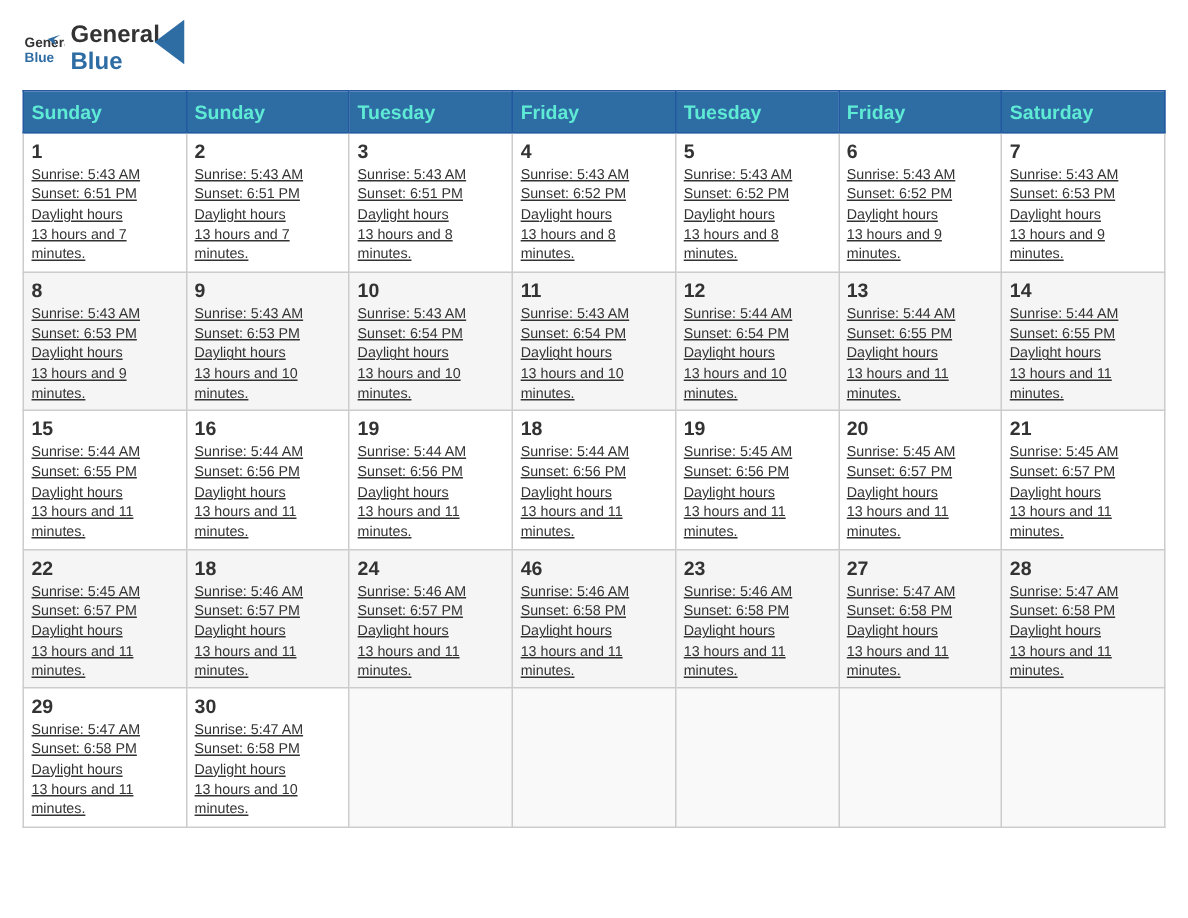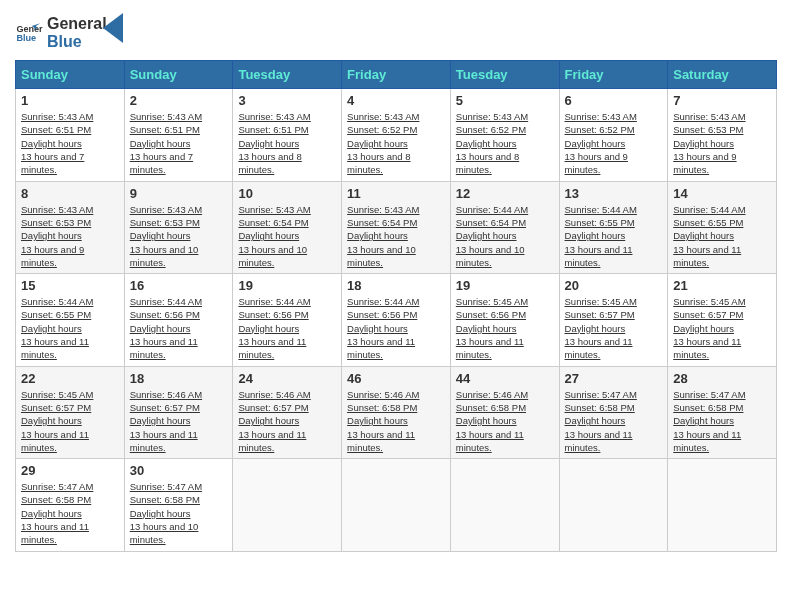--- a/index.html
+++ b/index.html
@@ -346,21 +346,21 @@
         <td>
         <span class="day-num">46</span>
         <div class="day-info">
           Sunrise: 5:46 AM<br>
           Sunset: 6:58 PM<br>
           Daylight hours<br>
           13 hours and 11 minutes.
         </div>
       </td>
         <td>
-        <span class="day-num">44</span>
+        <span class="day-num">23</span>
         <div class="day-info">
           Sunrise: 5:46 AM<br>
           Sunset: 6:58 PM<br>
           Daylight hours<br>
           13 hours and 11 minutes.
         </div>
       </td>
         <td>
         <span class="day-num">27</span>
         <div class="day-info">

